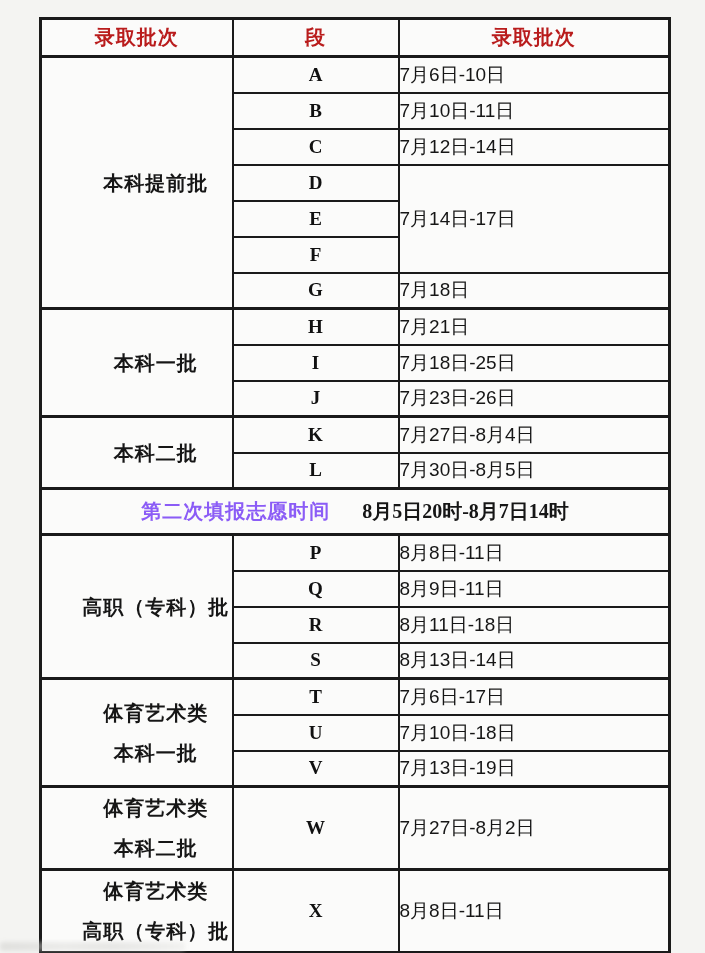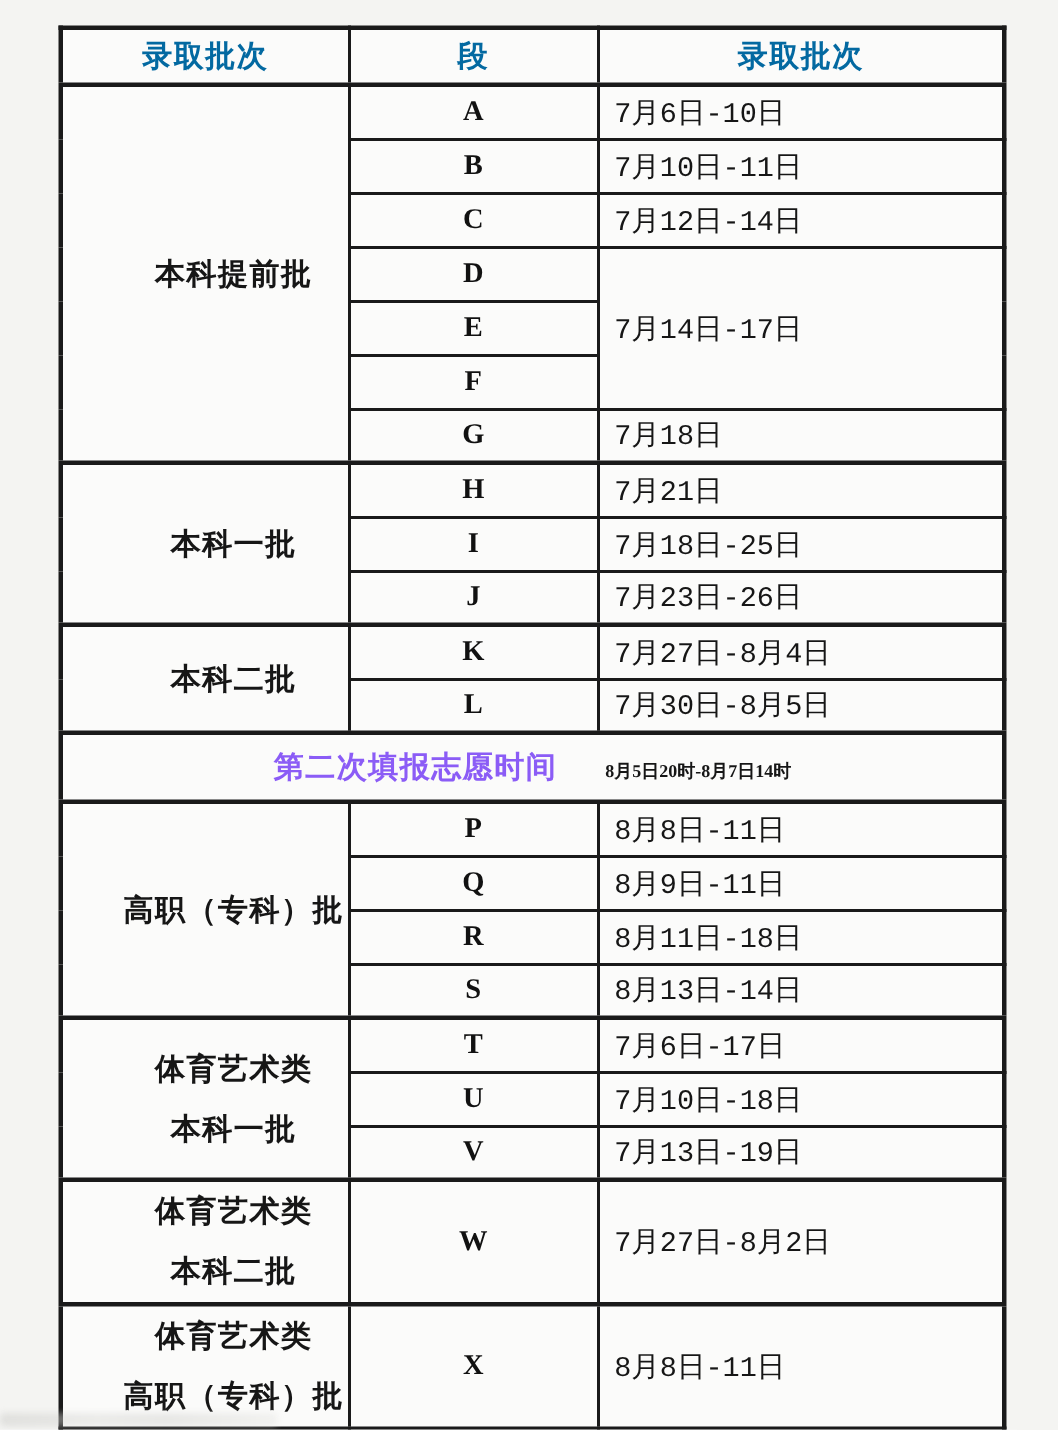--- a/index.html
+++ b/index.html
@@ -36,21 +36,21 @@
   tr.r        { height: 36px; }
   tr.r-notice { height: 46px; }
   tr.r-w      { height: 72px; }
   tr.r-x      { height: 70px; }
 
   th.hcell {
     font-size: 20px;
     font-weight: bold;
     text-align: center;
     vertical-align: middle;
-    color: #0369a1;
+    color: #b91c1c;
     letter-spacing: 1px;
   }
   td.batch {
     text-align: center;
     vertical-align: middle;
     font-size: 20px;
     font-weight: bold;
     color: #161616;
     letter-spacing: 1px;
     padding-left: 38px;
@@ -60,39 +60,39 @@
     text-align: center;
     vertical-align: middle;
     font-family: "Liberation Serif", "DejaVu Serif", serif;
     font-size: 19px;
     font-weight: bold;
     color: #111;
   }
   td.time {
     text-align: left;
     vertical-align: middle;
-    padding-left: 10px;
-    font-family: Liberation Mono, monospace;
+    padding-left: 0;
+    font-family: Liberation Sans, sans-serif;
     font-size: 19px;
     color: #161616;
   }
   td.notice {
     text-align: center;
     vertical-align: middle;
   }
   .notice-label {
     font-size: 20px;
     font-weight: bold;
     letter-spacing: 1px;
     color: #8b5cf6;
   }
   .notice-value {
     margin-left: 32px;
     font-family: "Liberation Serif", "DejaVu Serif", serif;
-    font-size: 12px;
+    font-size: 20px;
     font-weight: bold;
     color: #161616;
   }
   .watermark-remnant {
     position: absolute;
     left: 0; bottom: 2px;
     width: 185px; height: 9px;
     background: linear-gradient(90deg, #c9c9c6 0%, #d8d8d5 35%, #cfcfcc 60%, #e6e6e3 100%);
     opacity: 0.45;
     filter: blur(2px);

